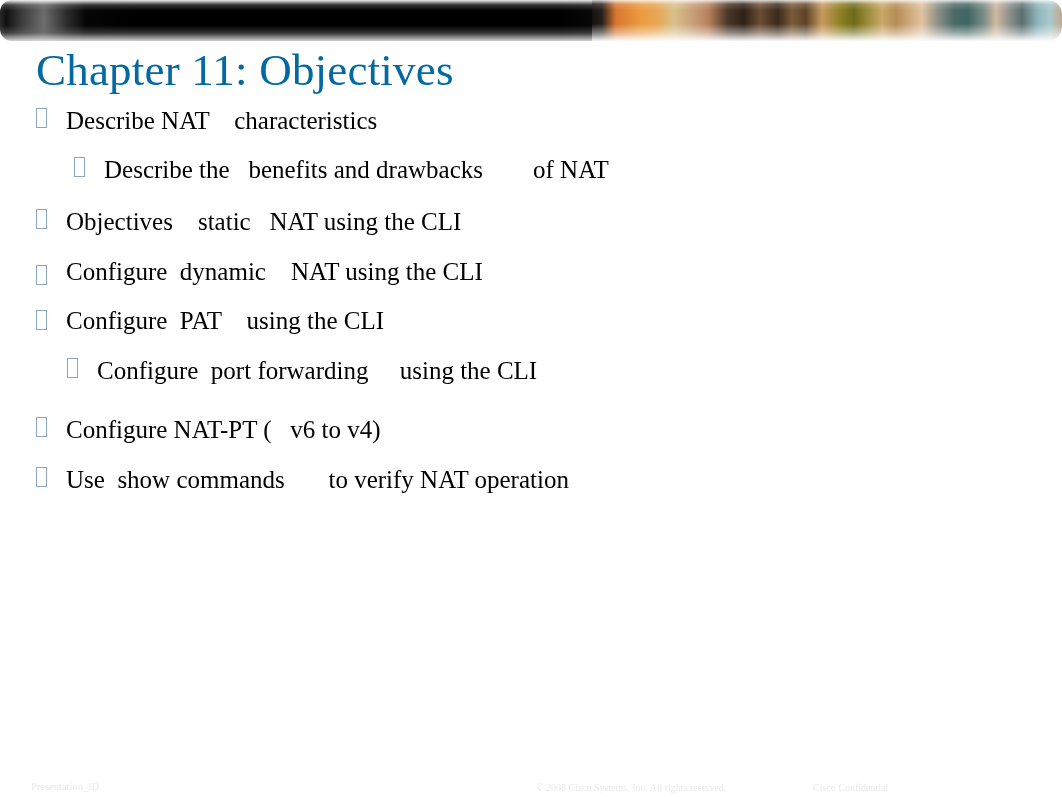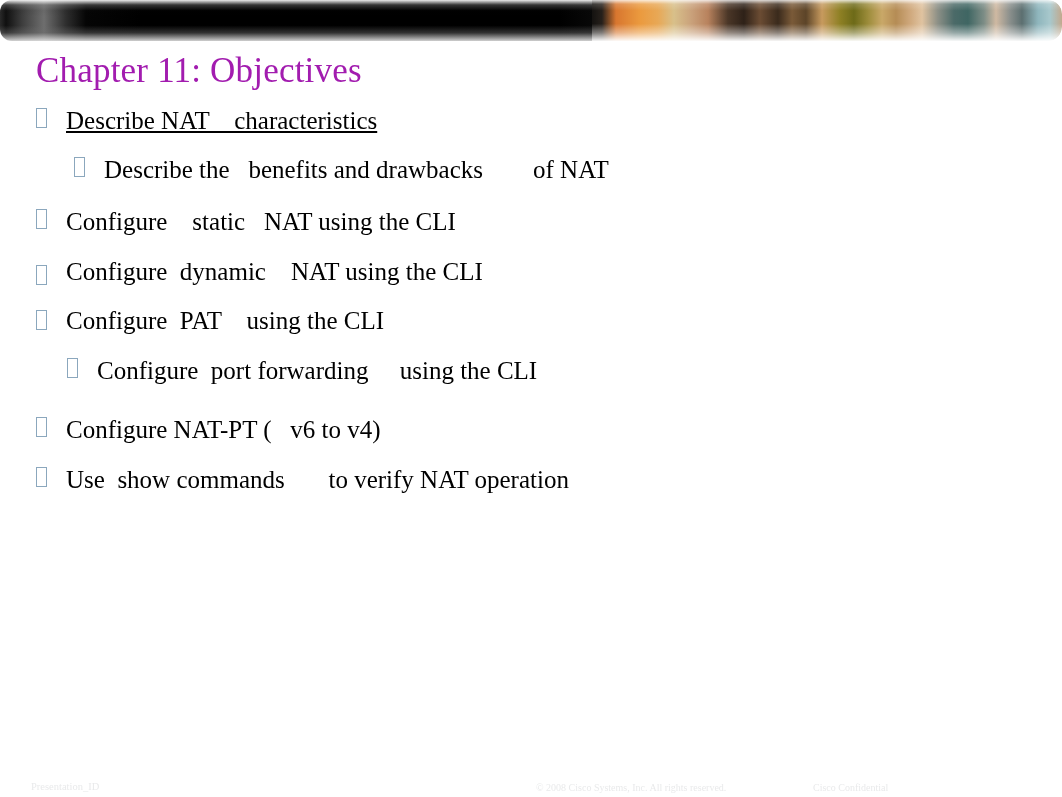--- a/index.html
+++ b/index.html
@@ -118,23 +118,23 @@
         #a8c8cc 458px,
         #c2a98e 470px);
     filter: blur(0.6px);
   }
 
   
   .title {
     position: absolute;
     left: 36px;
     top: 44px;
-    font-size: 35px;
+    font-size: 45px;
     line-height: 53px;
-    color: #a21caf;
+    color: #0369a1;
     letter-spacing: 0.2px;
     white-space: nowrap;
   }
 
   
   .bullets {
     position: absolute;
     left: 36px;
     top: 106px;
     width: 1000px;
@@ -194,33 +194,33 @@
     <div class="banner-dark"></div>
     <div class="banner-photos">
       <div class="strip"></div>
     </div>
   </div>
 
   <div class="title">Chapter 11: Objectives</div>
 
   <div class="bullets">
 
-    <div class="bullet-row" style="margin-top:0px;text-decoration:underline;">
+    <div class="bullet-row" style="margin-top:0px;">
       <span class="bullet-marker"></span>
       <span class="bullet-text">Describe NAT    characteristics</span>
     </div>
 
     <div class="bullet-row" style="margin-top:20px;padding-left:38px;">
       <span class="bullet-marker"></span>
       <span class="bullet-text">Describe the   benefits and drawbacks        of NAT</span>
     </div>
 
     <div class="bullet-row" style="margin-top:23px;">
       <span class="bullet-marker"></span>
-      <span class="bullet-text">Configure    static   NAT using the CLI</span>
+      <span class="bullet-text">Objectives    static   NAT using the CLI</span>
     </div>
 
     <div class="bullet-row" style="margin-top:21px;align-items:flex-end;">
       <span class="bullet-marker"></span>
       <span class="bullet-text">Configure  dynamic    NAT using the CLI</span>
     </div>
 
     <div class="bullet-row" style="margin-top:20px;align-items:center;">
       <span class="bullet-marker"></span>
       <span class="bullet-text">Configure  PAT    using the CLI</span>

